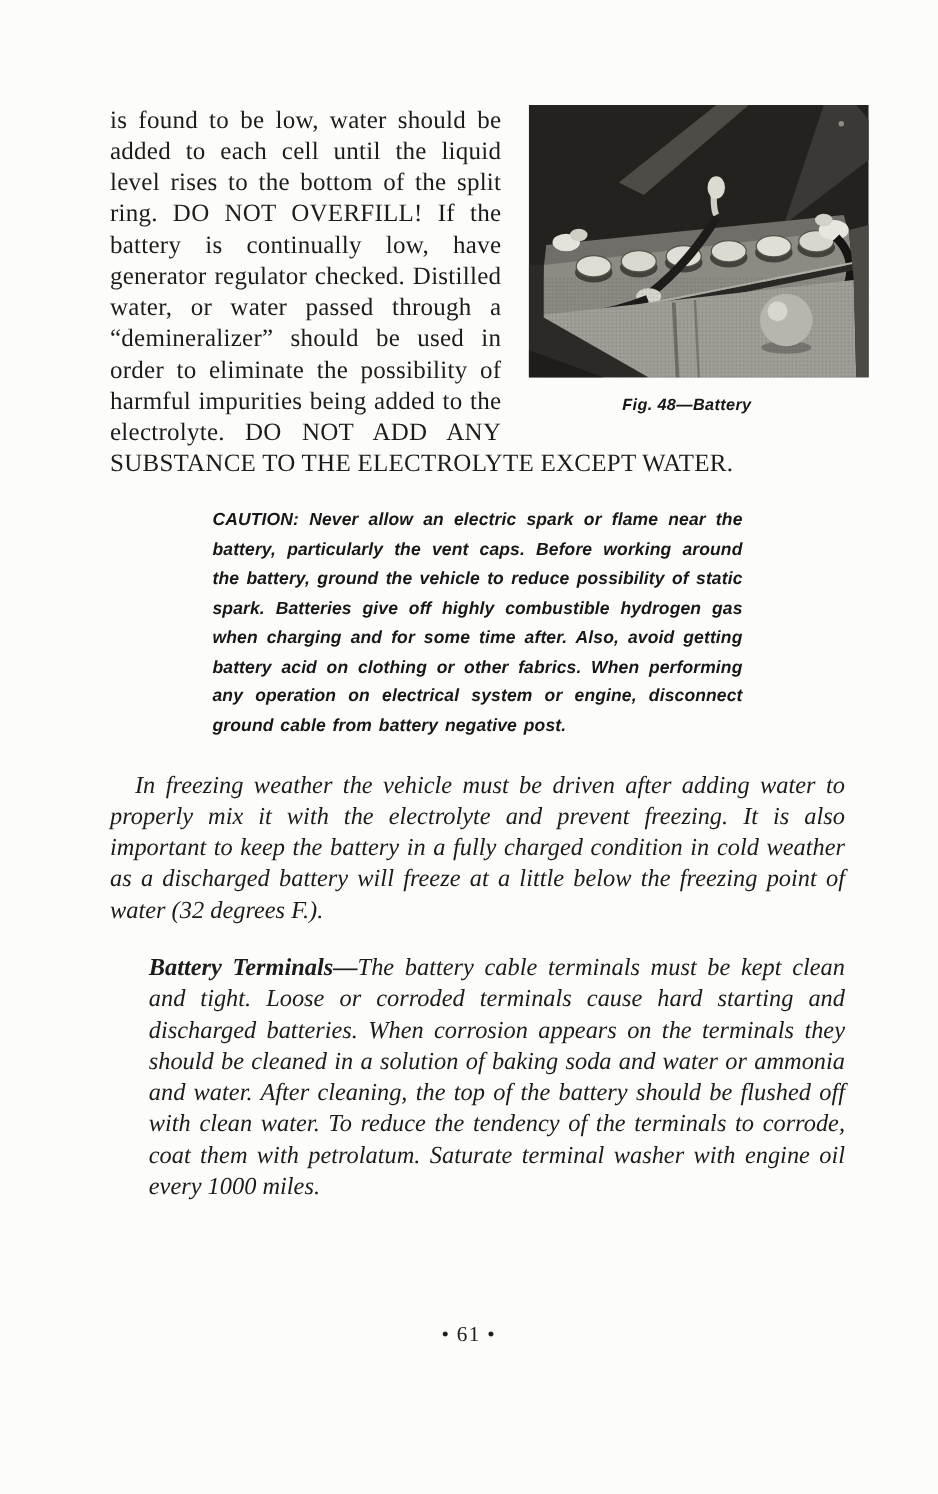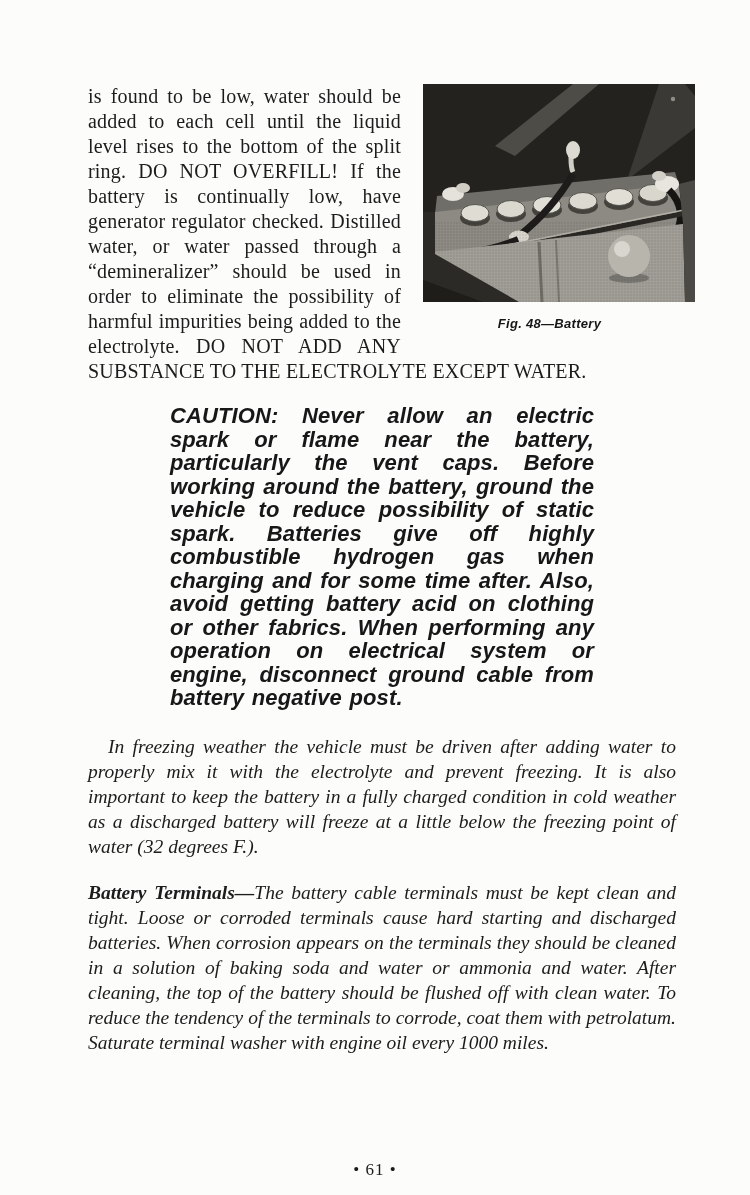--- a/index.html
+++ b/index.html
@@ -41,41 +41,41 @@
     letter-spacing: 0.3px;
     color: #161616;
   }
   .caution {
     clear: both;
     margin: 20px 0 0 82px;
     width: 424px;
     font-family: "Liberation Sans", sans-serif;
     font-weight: bold;
     font-style: italic;
-    font-size: 22px;
+    font-size: 14px;
     line-height: 23.5px;
     text-align: justify;
     word-spacing: 1.5px;
     letter-spacing: 0.1px;
     color: #171717;
   }
   .para {
     font-size: 19.5px;
     line-height: 25px;
     text-align: justify;
     text-indent: 20px;
     margin: 0;
     font-style: italic;
   }
   .para-first { margin-top: 24px; }
-  .bt-para { margin-top: 21px; text-indent: 0; }
+  .bt-para { margin-top: 21px; text-indent: 0; margin-left: 31px; }
   .bt-heading { font-weight: bold; }
   .page-number {
     position: absolute;
-    top: 1160px;
+    top: 1058px;
     left: 0;
     width: 750px;
     text-align: center;
     font-size: 17px;
     letter-spacing: 1px;
   }
 </style>
 </head>
 <body>
 

